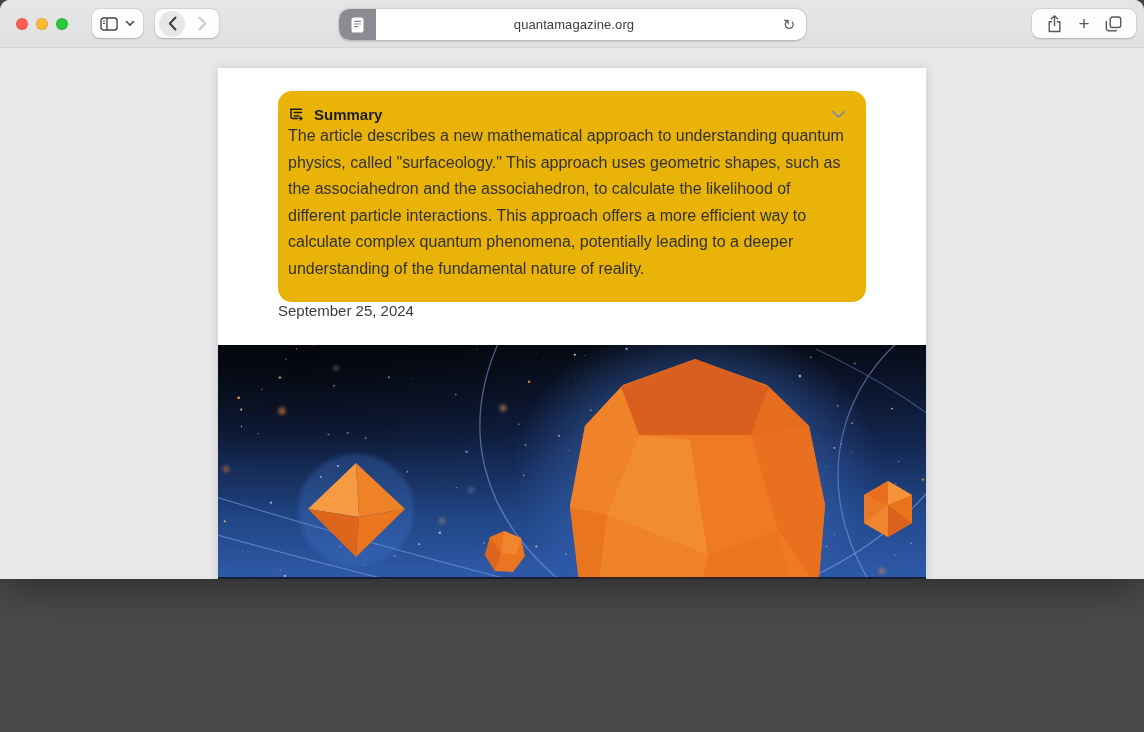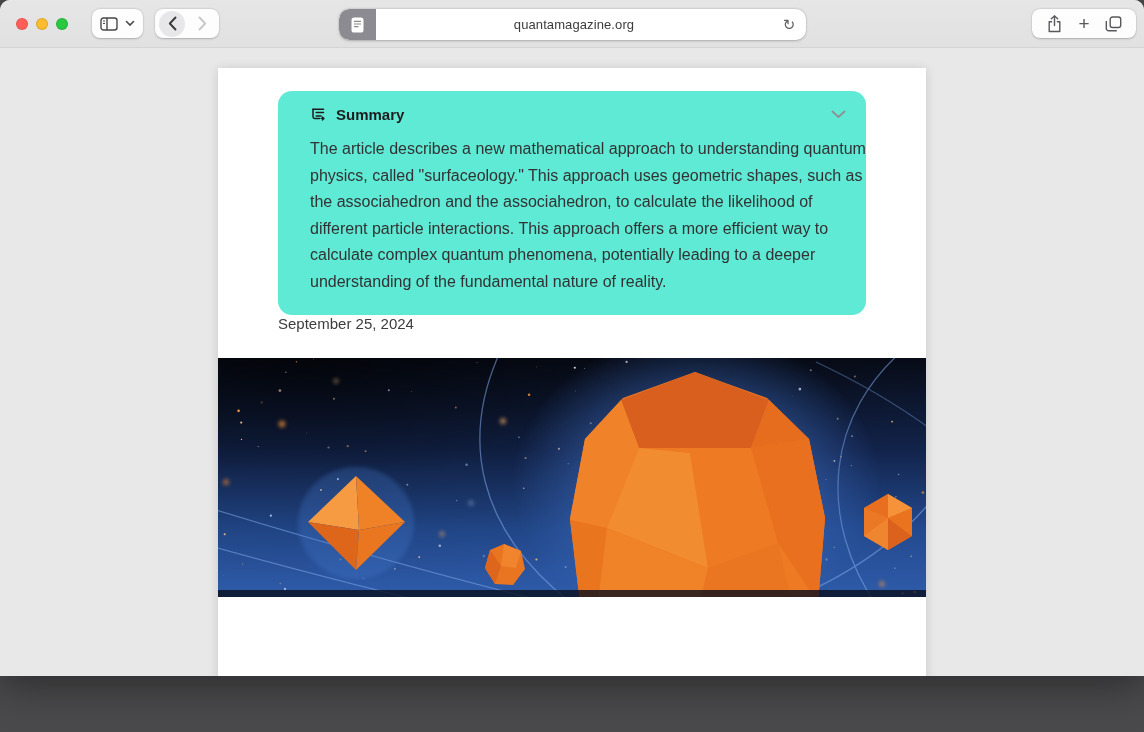--- a/index.html
+++ b/index.html
@@ -1,18 +1,18 @@
 <!DOCTYPE html>
 <html><head>
 <meta charset="utf-8">
 <style>
   * { margin:0; padding:0; box-sizing:border-box; }
   html,body { width:1144px; height:732px; overflow:hidden; background:#4a4a4c;
               font-family:"Liberation Sans","DejaVu Sans",sans-serif; }
-  .window { position:relative; width:1144px; height:676px; border-radius:10px 10px 0 0;
+  .window { position:relative; width:1144px; height:579px; border-radius:10px 10px 0 0;
             overflow:hidden; background:#e9e8e9; box-shadow:0 10px 40px rgba(0,0,0,.4); }
 
   
   .titlebar { position:relative; height:48px; background:linear-gradient(#e7e6e7,#e2e1e2);
               display:flex; align-items:center; padding:0 8px 0 16px;
               border-bottom:1px solid rgba(0,0,0,.07); }
   .traffic { display:flex; gap:8px; margin-right:24px; }
   .light { width:12px; height:12px; border-radius:50%; border:0.5px solid rgba(0,0,0,.12); cursor:default; }
   .light.red{ background:#ff5f57; } .light.yellow{ background:#febc2e; } .light.green{ background:#28c840; }
 
@@ -38,26 +38,26 @@
   .plus { font-size:19px; font-weight:400; color:#58585c; line-height:1; }
 
   
   .page { position:relative; height:684px; background:#e9e8e9; }
   .card { position:absolute; left:218px; top:20px; width:708px; height:664px; background:#ffffff;
           box-shadow:0 1px 10px rgba(0,0,0,.14); padding:0 60px; }
 
   .article-title { margin-top:48px; max-width:596px; font-size:28px; line-height:1.345;
                    font-weight:700; letter-spacing:-.2px; color:#1d1d1f; }
 
-  .summary-box { margin-top:23px; width:588px; border-radius:14px; background:#5eead4;
-                 padding:15px 18px 20px 32px; }
+  .summary-box { margin-top:23px; width:588px; border-radius:14px; background:#eab308;
+                 padding:15px 18px 20px 10px; }
   .summary-head { display:flex; align-items:center; gap:9px; }
   .summary-label { font-size:15px; font-weight:700; color:#1c1c1e; flex:1; }
   .summary-chevron { color:#8e8e93; display:flex; align-items:center; padding:2px; }
-  .summary-text { margin-top:13px; width:556px; font-size:16px; line-height:26.5px; color:#323234; }
+  .summary-text { width:556px; font-size:16px; line-height:26.5px; color:#323234; }
 
   .article-date { font-size:15px; color:#3d3d3f; }
 
   .hero { margin:26px -60px 0 -60px; width:708px; height:239px; display:block; background:#0c1220; }
 </style>
 </head>
 <body>
 
 <div class="window">
 

